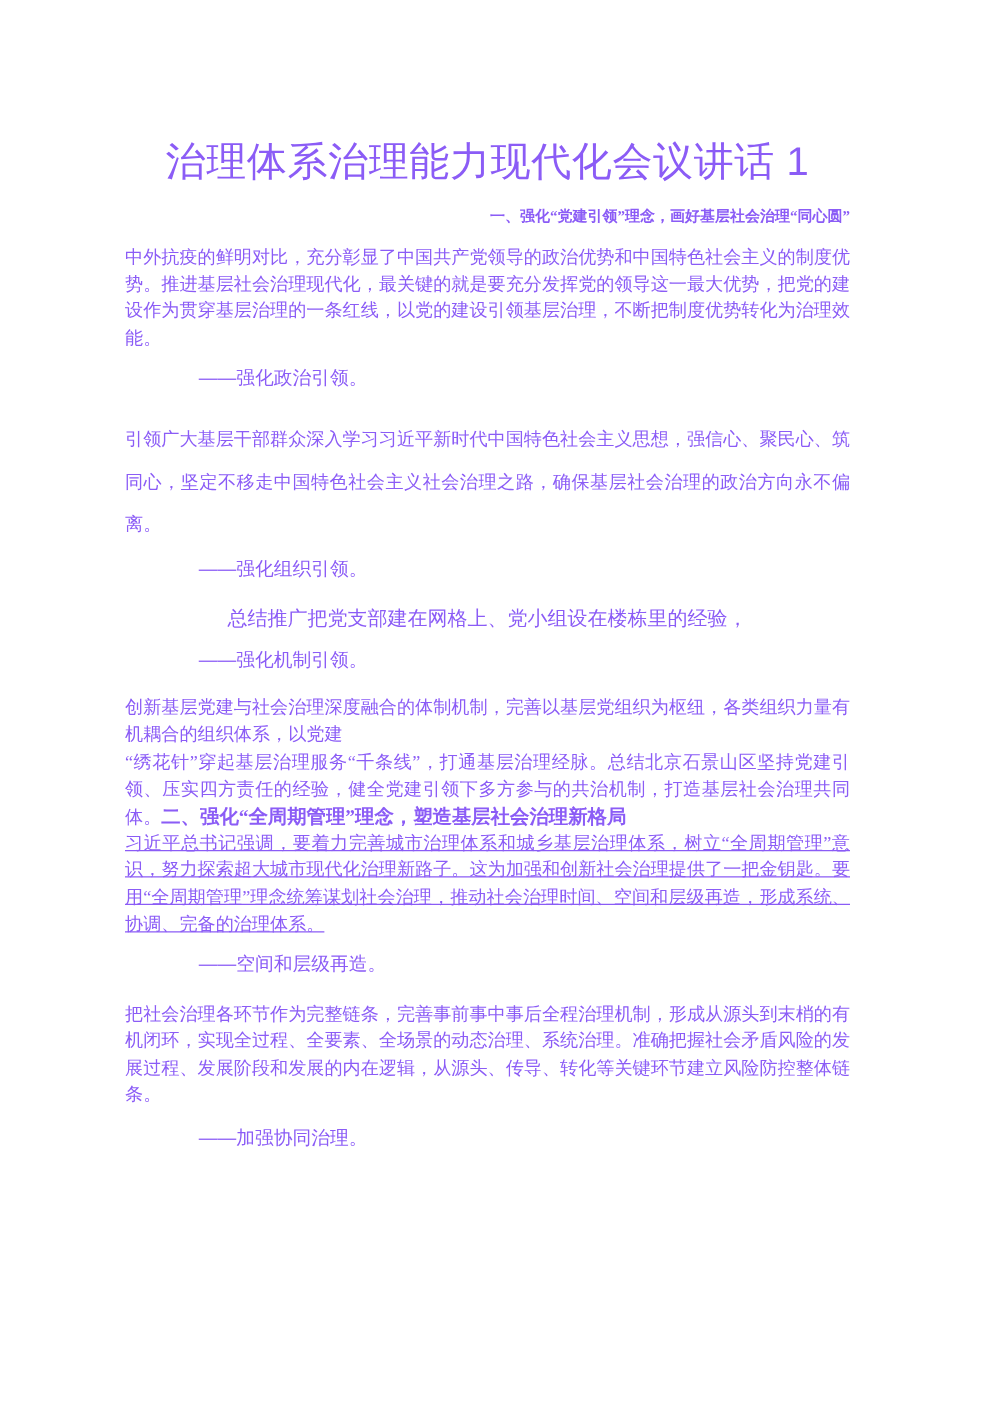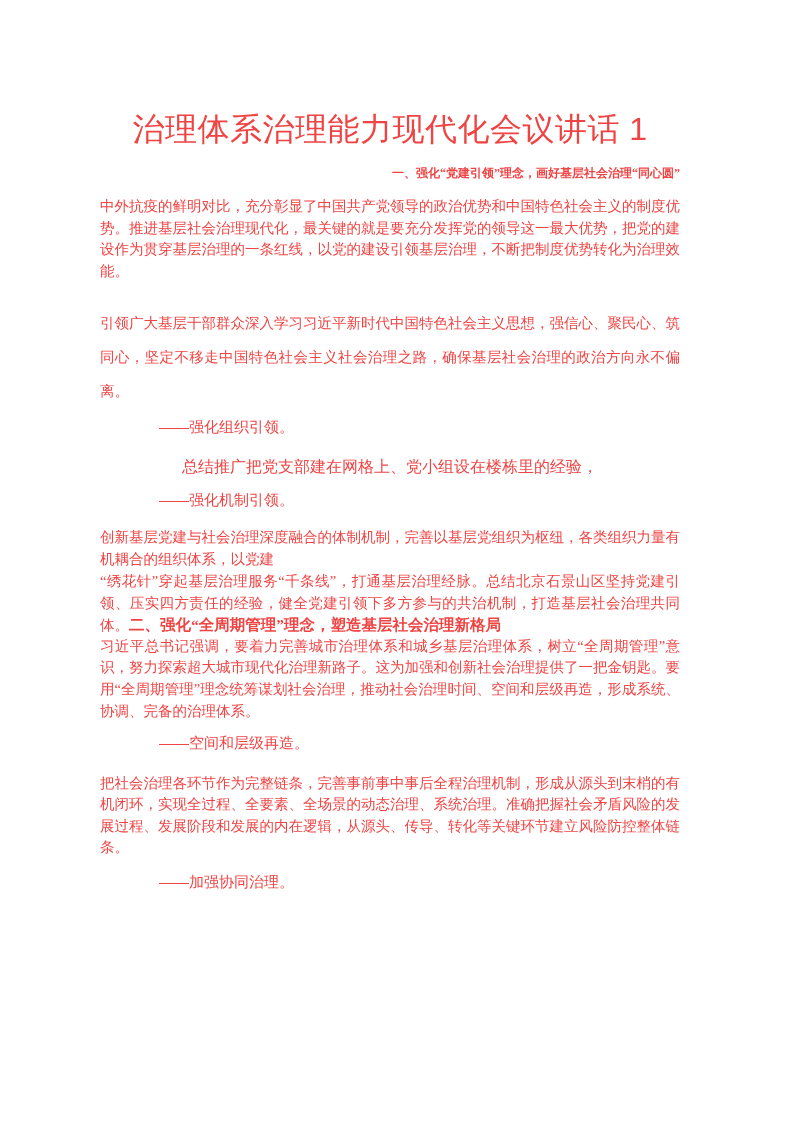--- a/index.html
+++ b/index.html
@@ -4,21 +4,21 @@
 <style>
   html, body { margin: 0; padding: 0; background: #ffffff; }
   .page {
     position: relative;
     width: 794px;
     height: 1122px;
     background: #ffffff;
     box-sizing: border-box;
     padding: 0 114px 0 100px;
     overflow: hidden;
-    color: #ef4444;
+    color: #8b5cf6;
     font-family: "Liberation Serif", "DejaVu Serif", serif;
   }
   .doc-title {
     margin: 106px 0 0 0;
     font-family: "Liberation Sans", "DejaVu Sans", sans-serif;
     font-weight: 400;
     font-size: 32px;
     line-height: 46px;
     text-align: center;
     letter-spacing: 0.5px;
@@ -53,36 +53,37 @@
     margin: 21px 0 0 0;
     font-size: 16px;
     line-height: 21.5px;
     text-align: center;
   }
   .para-organization { margin-top: 10px; }
   .sub-mechanism { margin-top: 13px; }
   .para-mechanism { margin-top: 18px; line-height: 22px; }
   .run-mechanism { white-space: pre-line; margin-top: 31px; }
   .run-section2 { font-weight: bold; font-size: 15.5px; }
-  .para-cycle { margin-top: 0; line-height: 21.8px; }
+  .para-cycle { margin-top: 0; line-height: 21.8px; text-decoration: underline; }
   .sub-whole-process { margin-top: 11px; }
   .para-whole-process { margin-top: 22px; }
   .sub-collaborative { margin-top: 14px; }
 </style>
 </head>
 <body>
 
 <div class="page">
 
   <h1 class="doc-title">治理体系治理能力现代化会议讲话 1</h1>
 
   <p class="section-heading-1">一、强化“党建引领”理念，画好基层社会治理“同心圆”</p>
 
   <p class="body-para para-intro">中外抗疫的鲜明对比，充分彰显了中国共产党领导的政治优势和中国特色社会主义的制度优势。推进基层社会治理现代化，最关键的就是要充分发挥党的领导这一最大优势，把党的建设作为贯穿基层治理的一条红线，以党的建设引领基层治理，不断把制度优势转化为治理效能。</p>
 
+  <p class="dash-sub sub-political">——强化政治引领。</p>
 
   <p class="body-para para-political">引领广大基层干部群众深入学习习近平新时代中国特色社会主义思想，强信心、聚民心、筑同心，坚定不移走中国特色社会主义社会治理之路，确保基层社会治理的政治方向永不偏离。</p>
 
   <p class="dash-sub sub-organization">——强化组织引领。</p>
 
   <p class="line-experience">总结推广把党支部建在网格上、党小组设在楼栋里的经验，</p>
 
 
   <p class="dash-sub sub-mechanism">——强化机制引领。</p>
 

